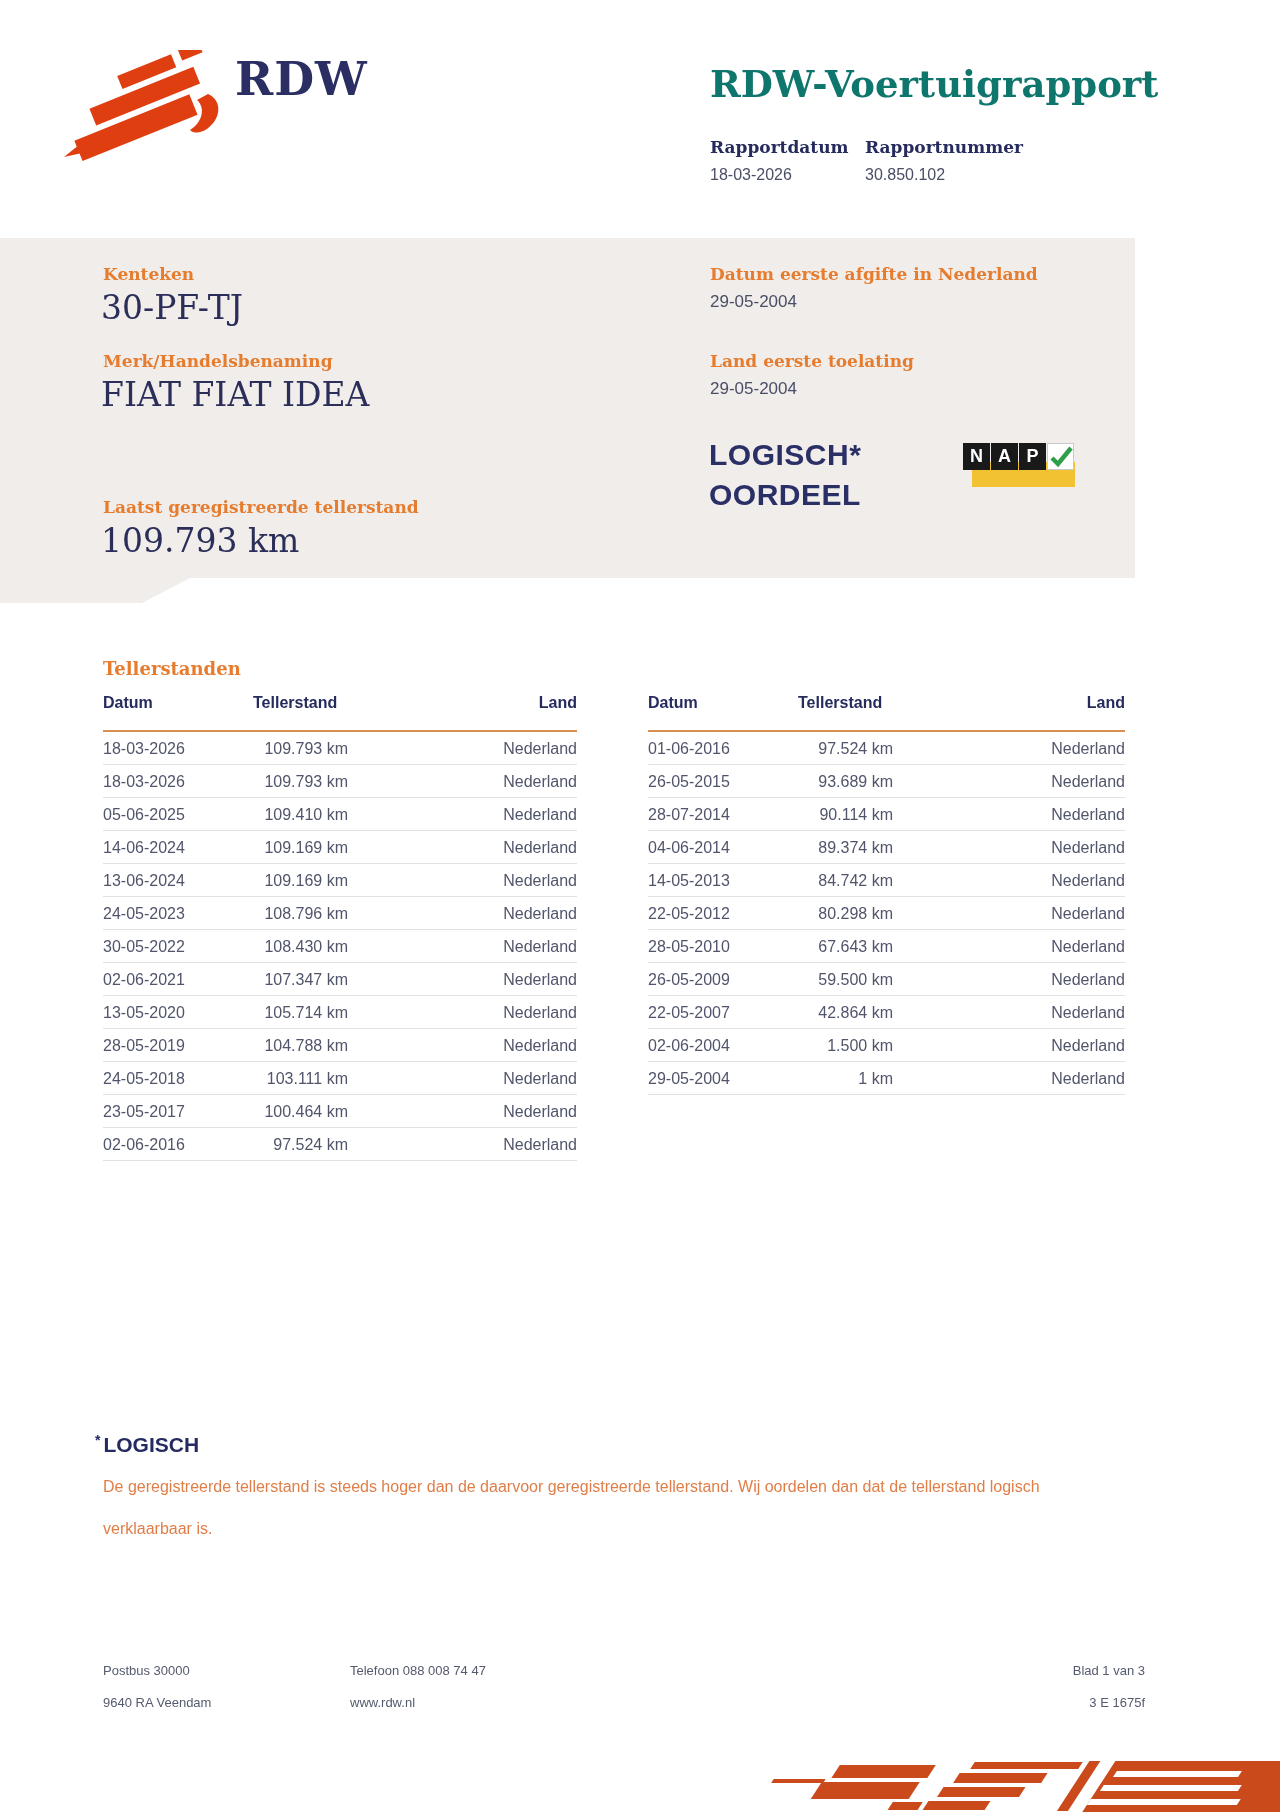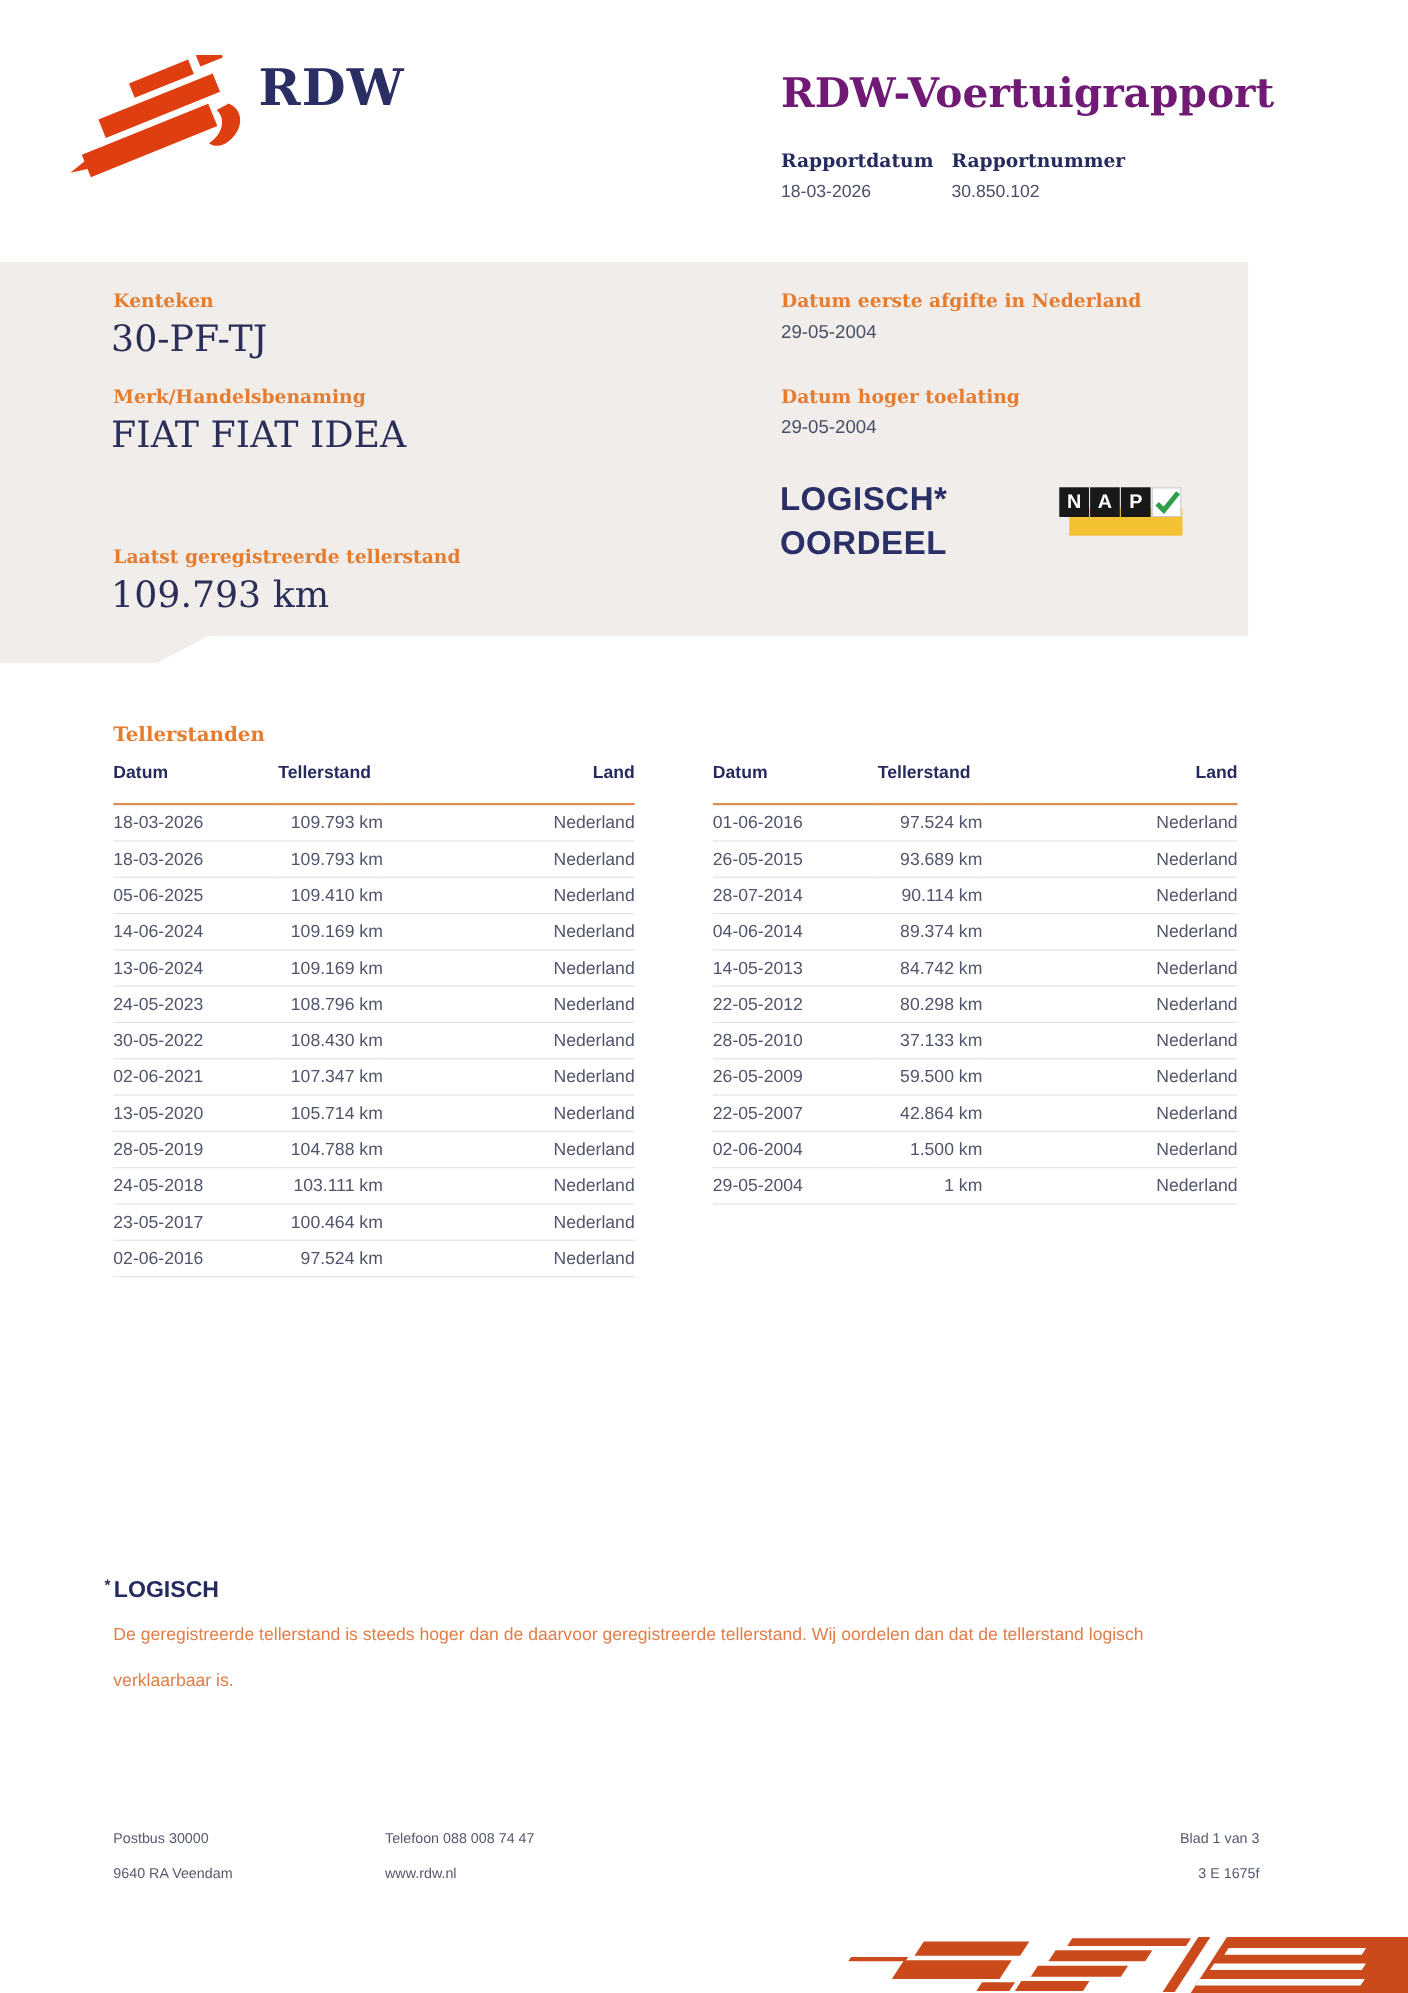--- a/index.html
+++ b/index.html
@@ -4,21 +4,21 @@
 <style>
   html,body{margin:0;padding:0;background:#ffffff;}
   #page{position:relative;width:1280px;height:1812px;background:#ffffff;overflow:hidden;
         font-family:"Liberation Sans",sans-serif;color:#50546B;}
   .abs{position:absolute;}
 
   
   .rdw-logo-text{left:235px;top:52px;font-family:"DejaVu Serif",serif;font-weight:bold;
                  font-size:46px;color:#2B2E63;letter-spacing:1px;}
   .doc-title{left:710px;top:62px;font-family:"DejaVu Serif",serif;font-weight:bold;
-             font-size:37px;color:#701a75;}
+             font-size:37px;color:#0f766e;}
   .meta-label{font-family:"DejaVu Serif",serif;font-weight:bold;font-size:17px;color:#262B5E;}
   .meta-value{font-size:16px;color:#4A4E66;}
 
   
   .grey-box{left:0;top:238px;width:1135px;height:365px;background:#F0EDEB;
             clip-path:polygon(0 0,100% 0,100% 340px,190px 340px,142px 100%,0 100%);}
   .field-label{font-family:"DejaVu Serif",serif;font-weight:bold;font-size:17px;color:#E67C2E;}
   .field-big{font-family:"DejaVu Serif",serif;font-size:33px;color:#2B2E58;}
   .field-value{font-size:17px;color:#4A4E66;}
   .verdict{font-weight:bold;font-size:30px;line-height:40px;color:#2A2F66;letter-spacing:.5px;}
@@ -84,21 +84,21 @@
 
   <div class="abs field-label" style="left:103px;top:351px;">Merk/Handelsbenaming</div>
   <div class="abs field-big" style="left:101px;top:375px;">FIAT FIAT IDEA</div>
 
   <div class="abs field-label" style="left:103px;top:497px;">Laatst geregistreerde tellerstand</div>
   <div class="abs field-big" style="left:101px;top:521px;">109.793 km</div>
 
   <div class="abs field-label" style="left:710px;top:264px;">Datum eerste afgifte in Nederland</div>
   <div class="abs field-value" style="left:710px;top:292px;">29-05-2004</div>
 
-  <div class="abs field-label" style="left:710px;top:351px;">Datum hoger toelating</div>
+  <div class="abs field-label" style="left:710px;top:351px;">Land eerste toelating</div>
   <div class="abs field-value" style="left:710px;top:379px;">29-05-2004</div>
 
   <div class="abs verdict" style="left:709px;top:435px;">
     <div>LOGISCH*</div>
     <div>OORDEEL</div>
   </div>
 
   <div class="abs nap">
     <div class="nap-yellow"></div>
     <div class="nap-sq" style="left:0;">N</div>
@@ -224,21 +224,21 @@
           <td class="c1">84.742 km</td>
           <td class="c2">Nederland</td>
         </tr>
         <tr>
           <td class="c0">22-05-2012</td>
           <td class="c1">80.298 km</td>
           <td class="c2">Nederland</td>
         </tr>
         <tr>
           <td class="c0">28-05-2010</td>
-          <td class="c1">37.133 km</td>
+          <td class="c1">67.643 km</td>
           <td class="c2">Nederland</td>
         </tr>
         <tr>
           <td class="c0">26-05-2009</td>
           <td class="c1">59.500 km</td>
           <td class="c2">Nederland</td>
         </tr>
         <tr>
           <td class="c0">22-05-2007</td>
           <td class="c1">42.864 km</td>

